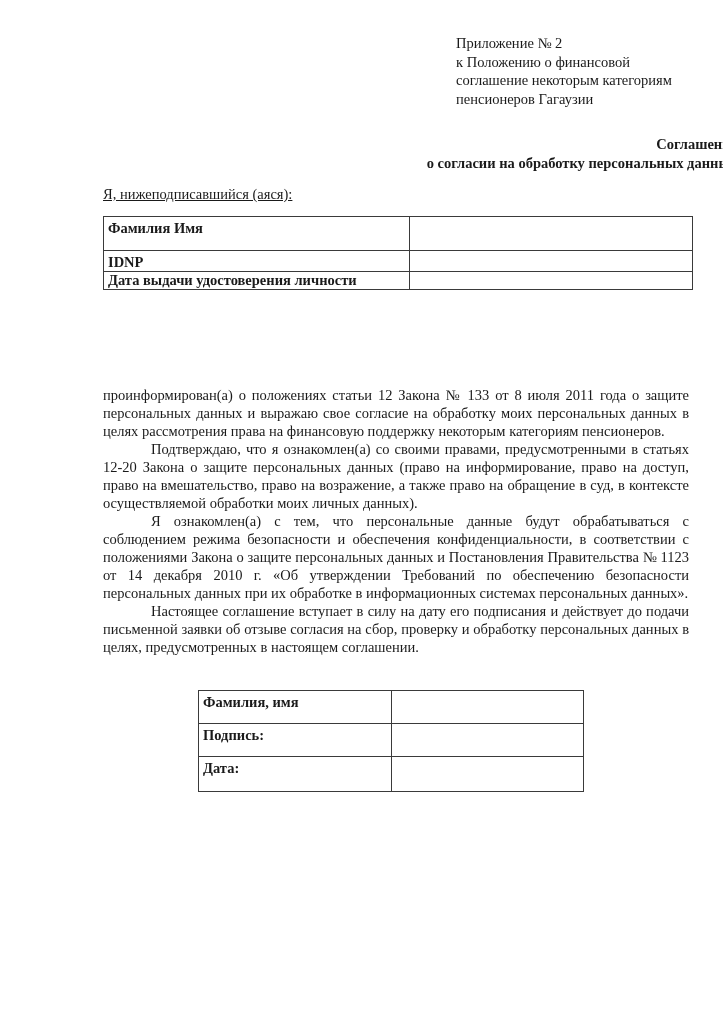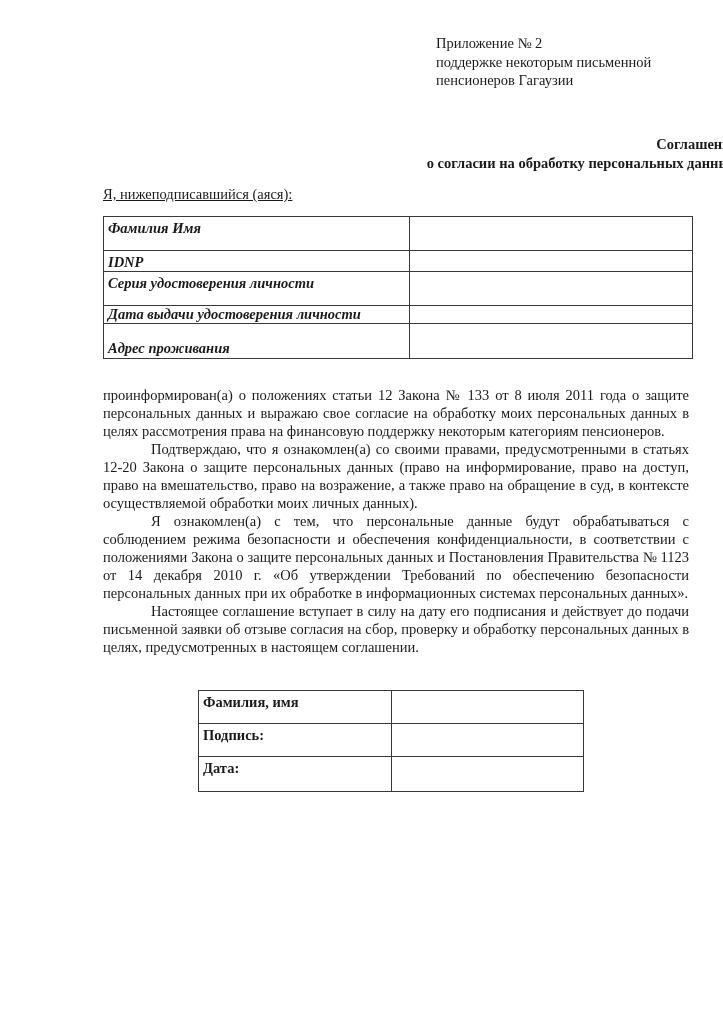--- a/index.html
+++ b/index.html
@@ -1,43 +1,44 @@
 <!DOCTYPE html>
 <html><head>
 <meta charset="utf-8">
 <style>
   html, body { margin: 0; padding: 0; background: #ffffff; }
   body { width: 723px; height: 1024px; position: relative; overflow: hidden;
          font-family: "Liberation Serif", "DejaVu Serif", serif; color: #1a1a1a; }
   .annex { position: absolute; left: 436px; top: 34px; font-size: 14.5px; line-height: 18.5px; }
-  .annex div { white-space: nowrap; }
+  .annex div { white-space: nowrap; margin-left: 20px; }
   .title { position: absolute; left: 0; width: 723px; top: 135px; text-align: right;
            font-weight: bold; font-size: 14.5px; line-height: 18.5px; }
   .title div { position: relative; left: 14px; }
   .intro { position: absolute; left: 103px; top: 186px; font-size: 14.5px; text-decoration: underline; }
   table.form { position: absolute; border-collapse: collapse; table-layout: fixed; }
   table.form td { border: 1.3px solid #3a3a3a; padding: 0 0 0 4px; vertical-align: top;
                   font-weight: bold; font-size: 14.5px; line-height: 17px; }
   #t1 { left: 103px; top: 216px; width: 589px; }
   #t1 col.c1 { width: 306px; } #t1 col.c2 { width: 283px; }
-  #t1 td { padding-top: 3px; font-style: italic; }
+  #t1 td { padding-top: 3px; }
   #t2 { left: 198px; top: 690px; width: 385px; }
   #t2 col.c1 { width: 193px; } #t2 col.c2 { width: 192px; }
   #t2 td { padding-top: 3px; }
   .body-text { position: absolute; left: 103px; top: 386px; width: 586px;
                font-size: 14.5px; line-height: 18px; text-align: justify; }
   .body-text p { margin: 0; }
   .body-text p.indent { text-indent: 48px; }
 </style>
 </head>
 <body>
 
 <div class="annex">
   <div>Приложение № 2</div>
-  <div>поддержке некоторым письменной</div>
+  <div>к Положению о финансовой</div>
+  <div>соглашение некоторым категориям</div>
   <div>пенсионеров Гагаузии</div>
 </div>
 
 <div class="title">
   <div>Соглашение</div>
   <div>о согласии на обработку персональных данных</div>
 </div>
 
 <div class="intro">Я, нижеподписавшийся (аяся):</div>
 
@@ -48,30 +49,22 @@
     </colgroup>
   <tbody>
       <tr style="height:34px">
     <td>Фамилия Имя</td>
     <td></td>
   </tr>
   <tr style="height:19px">
     <td>IDNP</td>
     <td></td>
   </tr>
-  <tr style="height:34px">
-    <td>Серия удостоверения личности</td>
-    <td></td>
-  </tr>
   <tr style="height:17px">
     <td style="padding-top:0">Дата выдачи удостоверения личности</td>
-    <td></td>
-  </tr>
-  <tr style="height:35px">
-    <td style="vertical-align:bottom;padding-bottom:1px">Адрес проживания</td>
     <td></td>
   </tr>
 </tbody>
   </table>
 
 <div class="body-text">
   <p>проинформирован(а) о положениях статьи 12 Закона № 133 от 8 июля 2011 года о защите персональных данных и выражаю свое согласие на обработку моих персональных данных в целях рассмотрения права на финансовую поддержку некоторым категориям пенсионеров.</p>
   <p class="indent">Подтверждаю, что я ознакомлен(а) со своими правами, предусмотренными в статьях 12-20 Закона о защите персональных данных (право на информирование, право на доступ, право на вмешательство, право на возражение, а также право на обращение в суд, в контексте осуществляемой обработки моих личных данных).</p>
   <p class="indent">Я ознакомлен(а) с тем, что персональные данные будут обрабатываться с соблюдением режима безопасности и обеспечения конфиденциальности, в соответствии с положениями Закона о защите персональных данных и Постановления Правительства № 1123 от 14 декабря 2010 г. «Об утверждении Требований по обеспечению безопасности персональных данных при их обработке в информационных системах персональных данных».</p>
   <p class="indent">Настоящее соглашение вступает в силу на дату его подписания и действует до подачи письменной заявки об отзыве согласия на сбор, проверку и обработку персональных данных в целях, предусмотренных в настоящем соглашении.</p>

